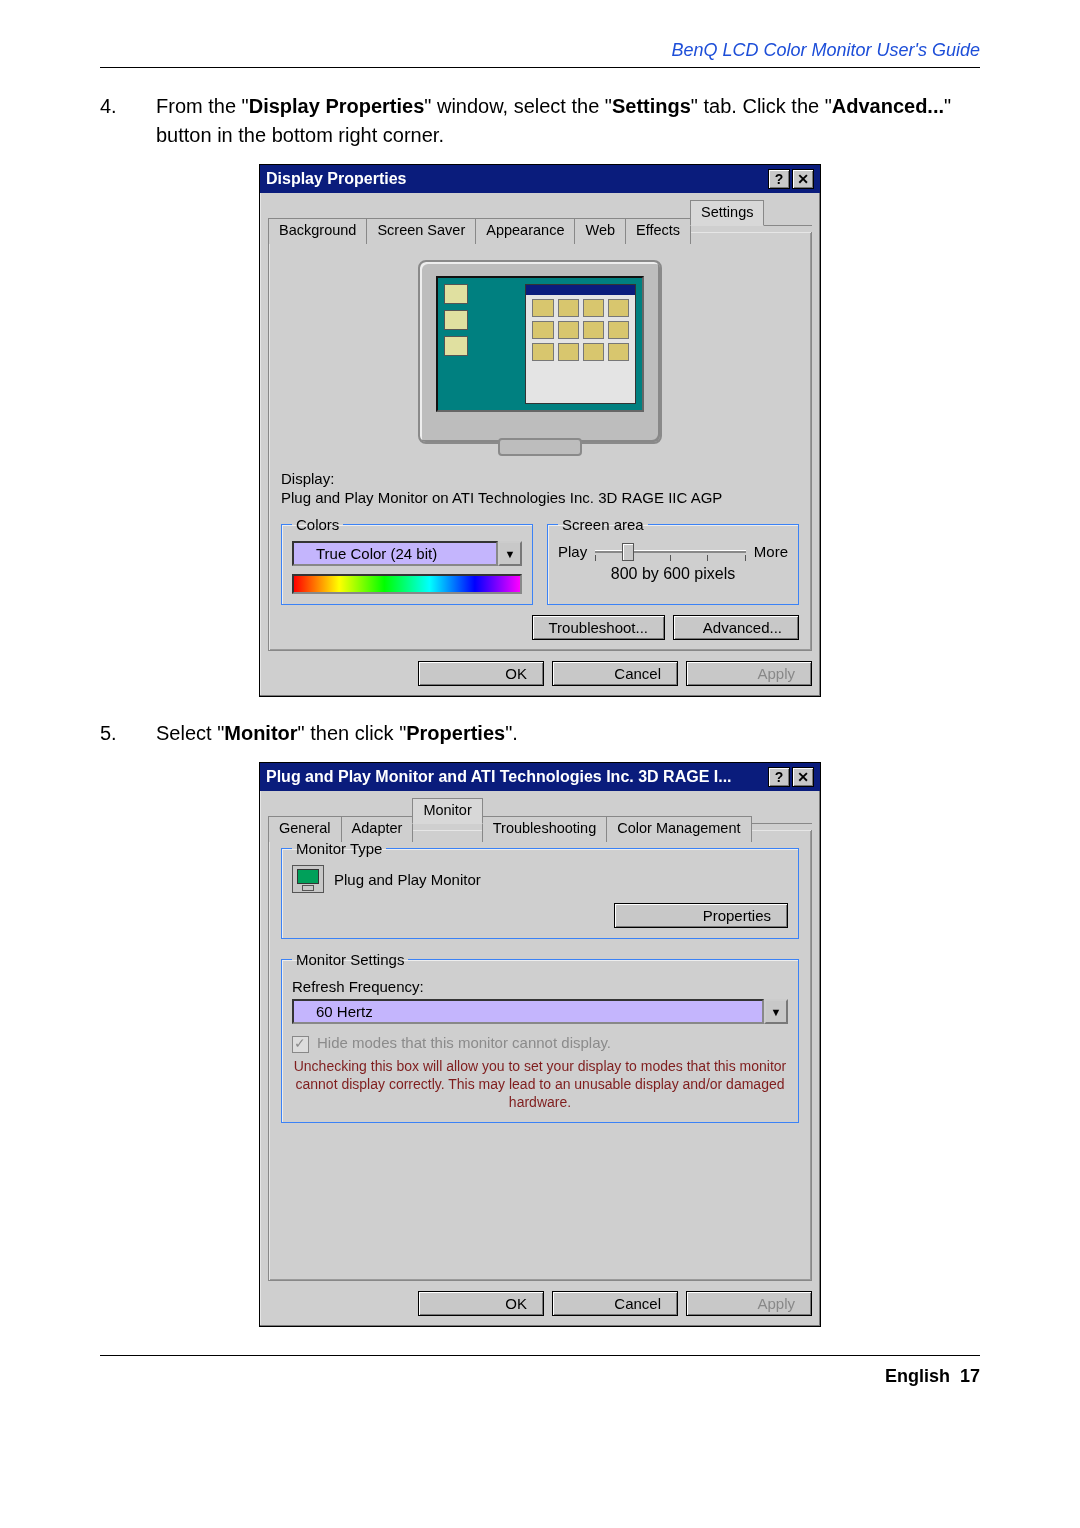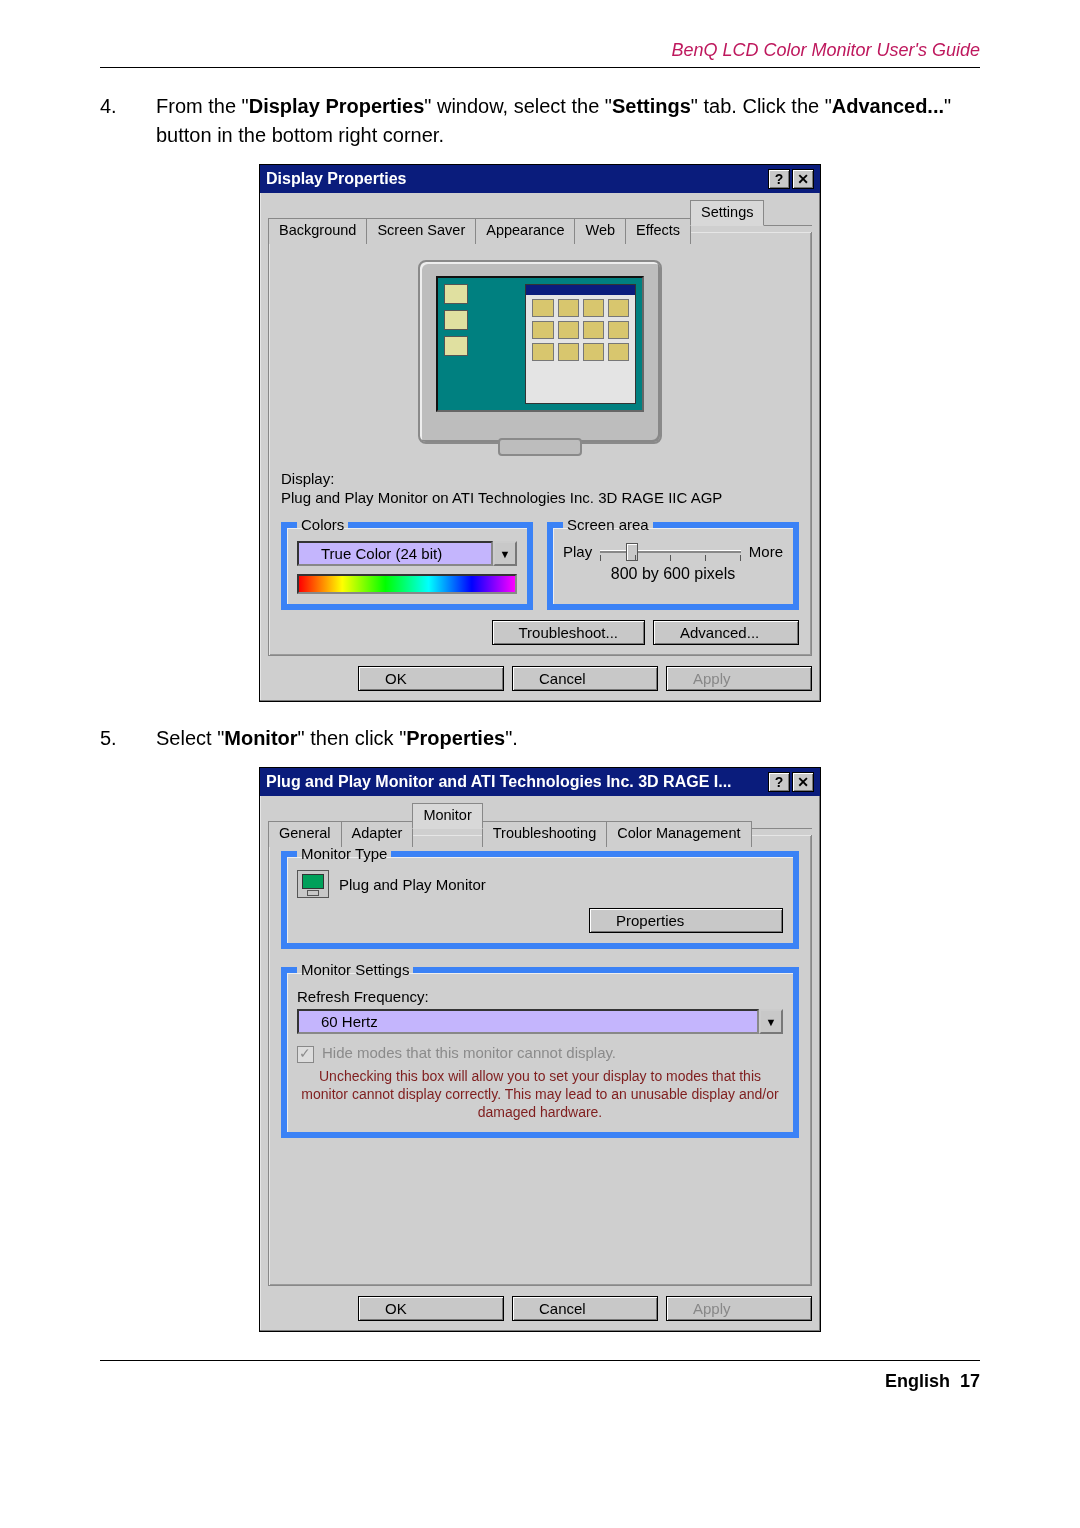--- a/index.html
+++ b/index.html
@@ -12,21 +12,21 @@
   }
   .page {
     box-sizing: border-box;
     width: 1080px;
     padding: 40px 100px 60px 100px;
   }
   .header-right {
     text-align: right;
     font-style: italic;
     font-size: 18px;
-    color: #be185d;
+    color: #1d4ed8;
     margin-bottom: 6px;
   }
   hr.rule {
     border: none;
     border-top: 1.5px solid #000;
     margin: 0 0 24px 0;
   }
   hr.footrule {
     border: none;
     border-top: 1.5px solid #000;
@@ -141,21 +141,21 @@
   }
   .crt-screen .win span{background:#d8c66e;border:1px solid #777;}
   .crt-base{
     position:absolute; left:50%; bottom:-14px; transform:translateX(-50%);
     width:80px; height:14px; background:#bdbdbd; border:2px solid #8a8a8a; border-radius:4px;
   }
   .lbl { font-size: 15px; margin-top: 8px;}
   .row2 { display:flex; gap:14px; margin-top:10px;}
   fieldset.group {
     flex:1;
-    border:6px solid #3b82f6;
+    border:1px solid #3b82f6;
     box-shadow: inset 1px 1px 0 #eee;
     padding:8px 10px 10px 10px;
     margin:0;
   }
   fieldset.group legend { font-size:15px; padding:0 4px;}
   .combo {
     display:flex;
   }
   .combo .field {
     flex:1;
@@ -178,21 +178,21 @@
   .slider{
     flex:1;height:20px;position:relative;
   }
   .slider .track{position:absolute;left:0;right:0;top:9px;height:3px;background:#888;box-shadow:inset 0 1px 0 #fff;}
   .slider .thumb{position:absolute;left:18%;top:2px;width:10px;height:16px;background:#c8c8c8;border:1px solid #555;box-shadow:inset 1px 1px 0 #fff;}
   .slider .ticks{position:absolute;left:0;right:0;top:14px;display:flex;justify-content:space-between;}
   .slider .ticks i{width:1px;height:6px;background:#555;}
   .center-small{ text-align:center; font-size:16px; margin-top:4px;}
   .btnrow { display:flex; gap:8px; justify-content:flex-end; margin-top:10px;}
   .btn {
-    min-width:92px; padding:3px 26px; text-align:left;
+    min-width:92px; padding:3px 16px; text-align:right;
     background:#c8c8c8;
     border:1px solid #000;
     box-shadow: inset 1px 1px 0 #fff, inset -1px -1px 0 #777;
     font-size:15px;
   }
   .btn.disabled{ color:#888; }
   .monitor-line{display:flex;align-items:center;gap:10px;}
   .monicon{width:30px;height:26px;border:1px solid #555;background:#c8c8c8;position:relative;}
   .monicon::before{content:"";position:absolute;inset:3px 4px 8px 4px;background:#00a05a;border:1px solid #333;}
   .monicon::after{content:"";position:absolute;left:9px;right:9px;bottom:1px;height:4px;background:#c8c8c8;border:1px solid #555;}

